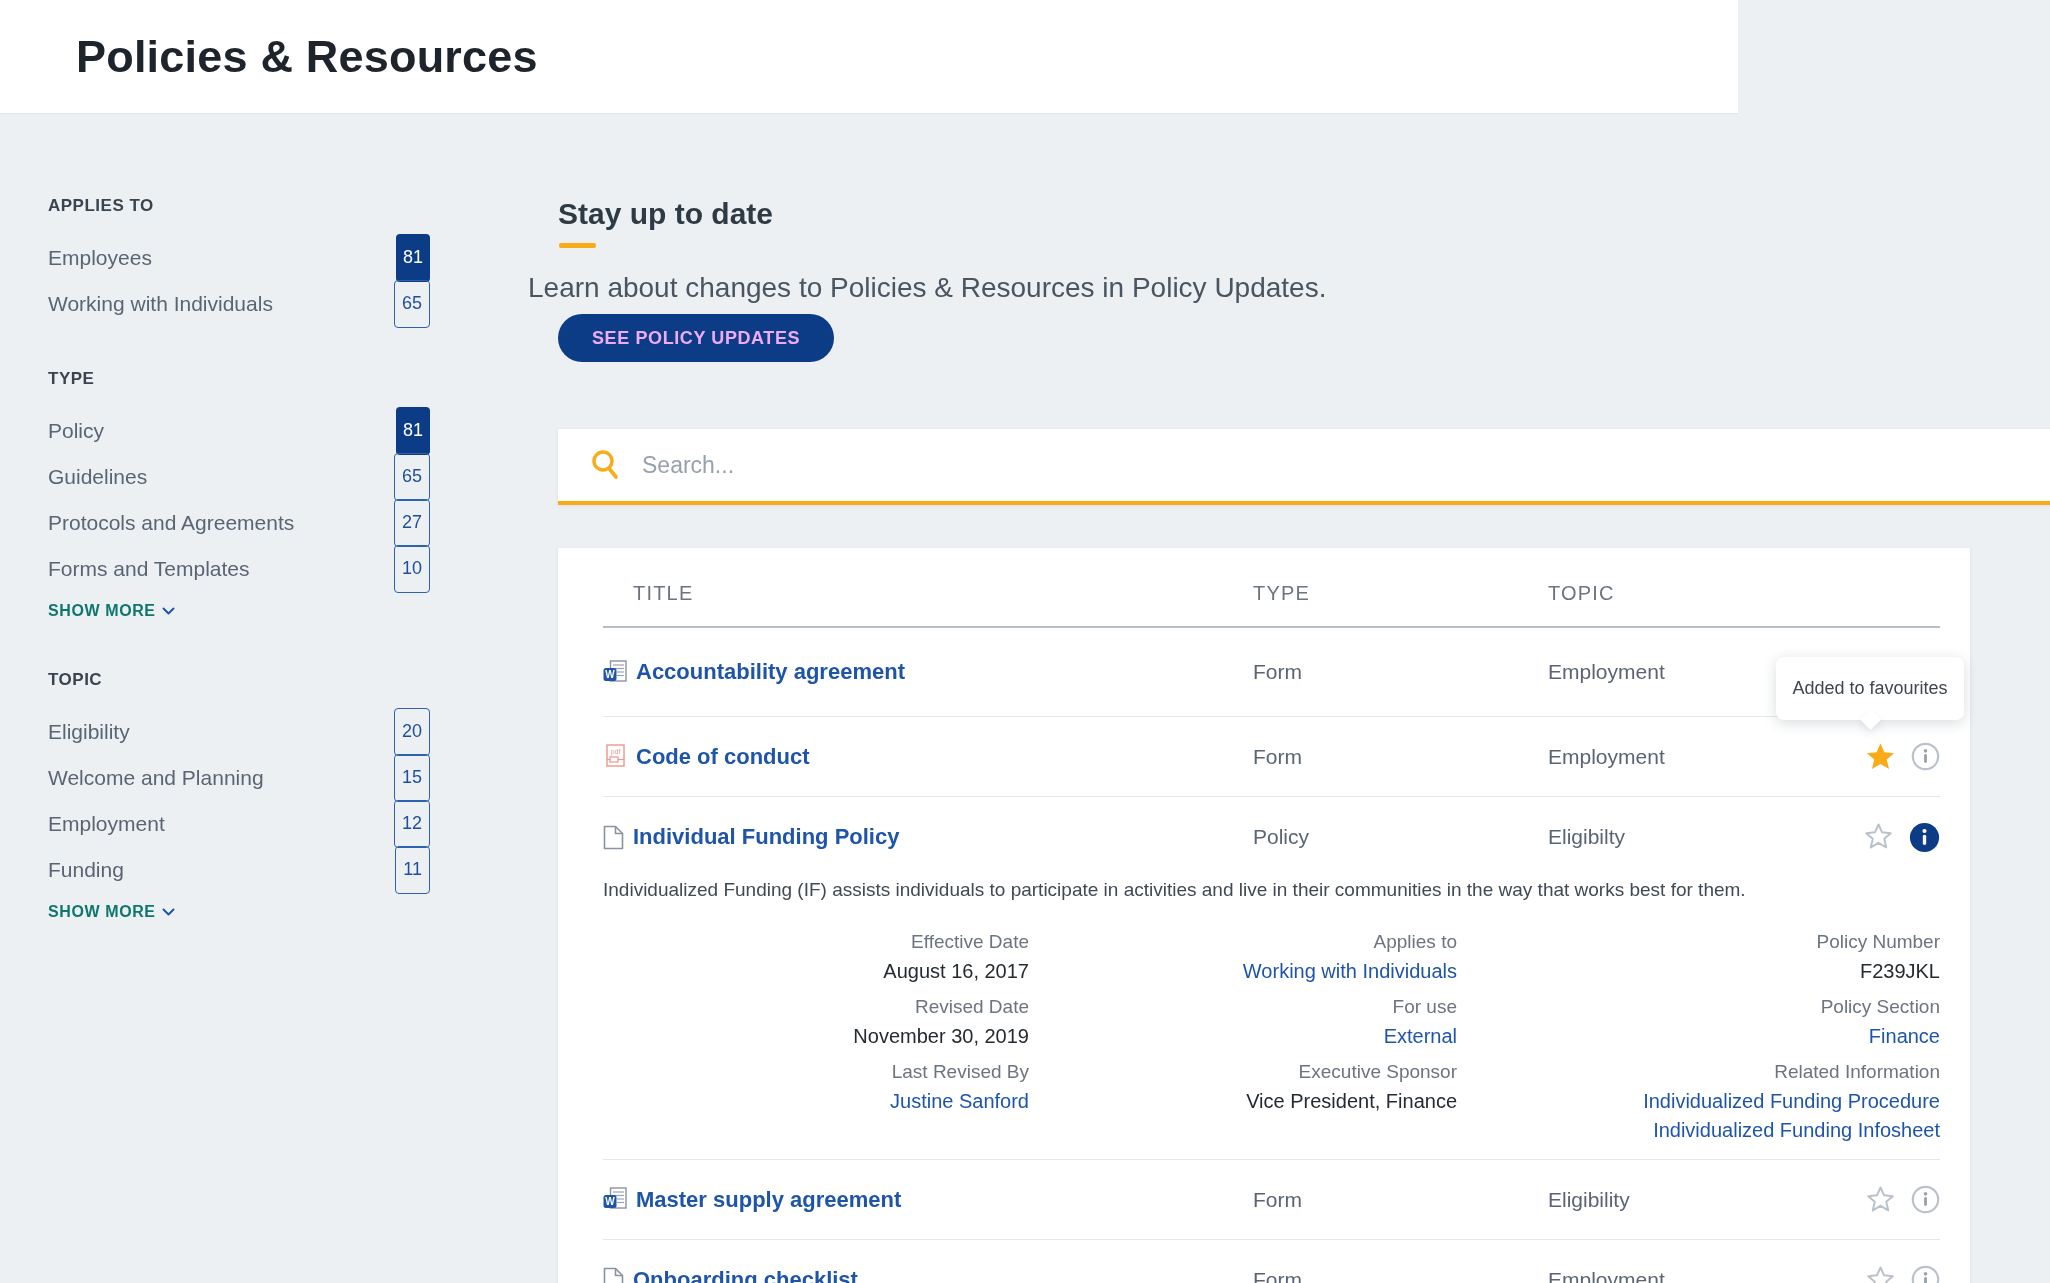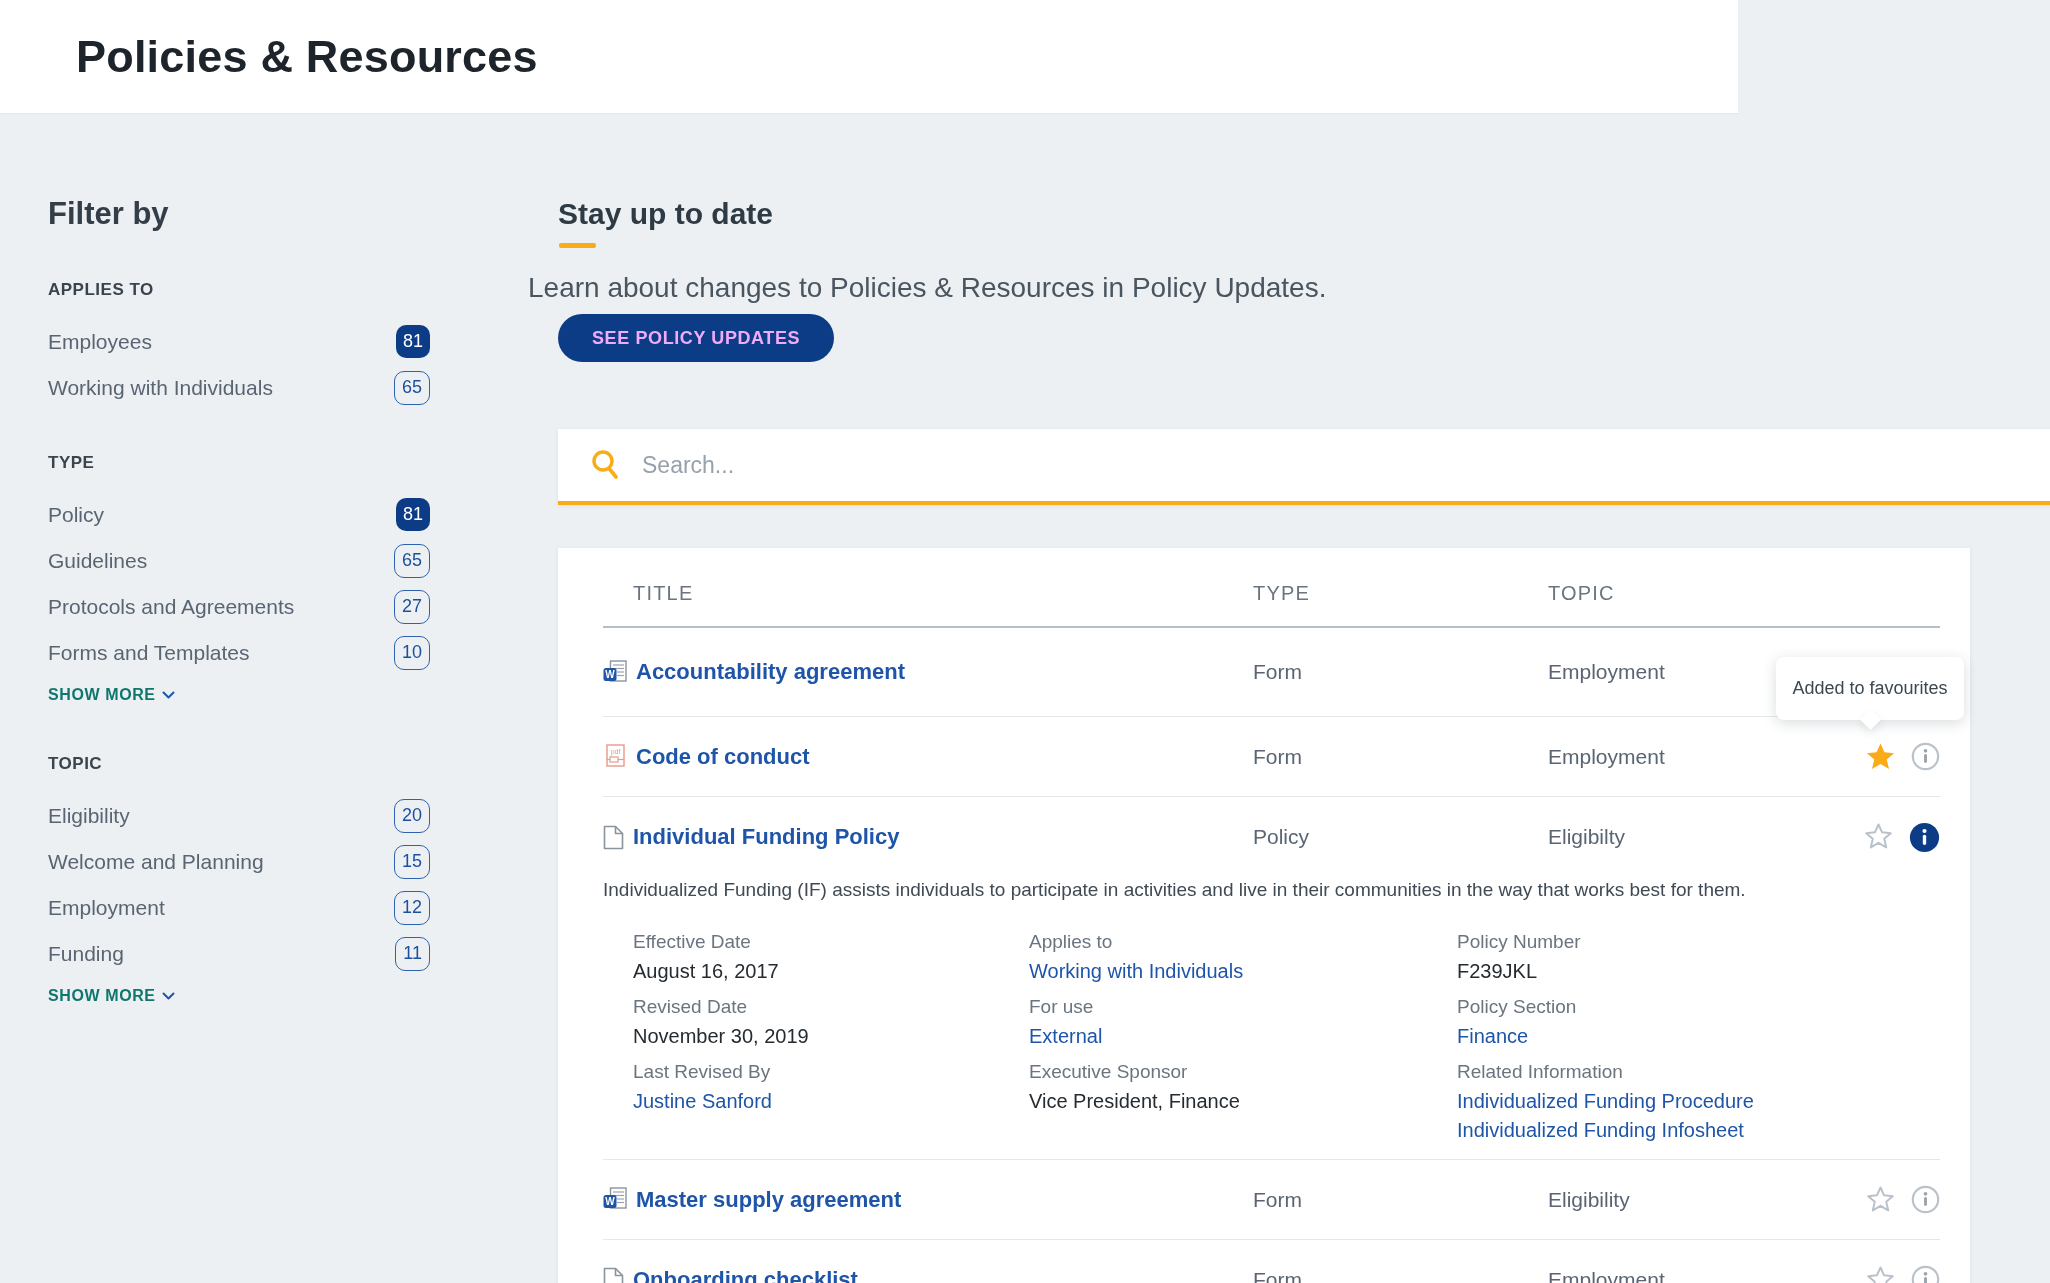--- a/index.html
+++ b/index.html
@@ -23,21 +23,21 @@
   }
 
   
   .sidebar { position:absolute; left:48px; top:196px; width:382px; }
   .sidebar-title { font-size:31px; font-weight:600; color:#333e48; margin-bottom:48px; }
   .filter-group { margin-bottom:50px; }
   .group-label { font-size:17px; font-weight:700; color:#39444e; letter-spacing:0.5px; margin-bottom:26px; }
   .filter-item { display:flex; align-items:center; justify-content:space-between; height:31px; margin-bottom:15px; cursor:pointer; }
   .filter-label { font-size:21px; color:#5a6573; }
   .badge {
-    min-width:34px; height:33px; padding:16px 7px; border-radius:10px;
+    min-width:34px; height:48px; padding:16px 7px; border-radius:4px;
     display:flex; align-items:center; justify-content:center; font-size:18px;
   }
   .badge.filled { background:#0d3c86; color:#ffffff; }
   .badge.outline { border:1px solid #2f62ad; color:#1d4f9e; }
   .show-more {
     display:inline-flex; align-items:center; gap:6px; margin-top:3px;
     font-size:16px; font-weight:700; color:#0f766e; letter-spacing:0.6px;
     background:none; border:none; cursor:pointer;
     font-family:Liberation Sans, sans-serif;
   }
@@ -86,21 +86,21 @@
   .title-cell svg { flex:0 0 auto; }
   .row-title { font-size:22px; font-weight:700; color:#1e55a9; text-decoration:none; cursor:pointer; }
   .cell-text { font-size:21px; color:#5a6573; }
   .actions { display:flex; align-items:center; justify-content:flex-end; gap:14px; }
   .icon-btn { background:none; border:none; padding:0; cursor:pointer; line-height:0; }
 
   
   .expanded-row { border-bottom:1px solid #e4e8eb; }
   .row-description { font-size:19px; color:#3f4a54; margin:2px 0 30px 0; }
   .details-grid { display:grid; grid-template-columns:396px 428px 1fr; padding-left:30px; padding-bottom:4px; }
-  .detail-field { margin-bottom:13px; }
+  .detail-field { margin-bottom:13px;text-align:right; }
   .detail-label { font-size:19px; color:#6a7580; margin-bottom:7px; }
   .detail-value { font-size:20px; color:#242b31; }
   .detail-value.link { color:#1e55a9; cursor:pointer; }
   .detail-value.stacked { margin-bottom:6px; }
 
   
   .tooltip {
     position:absolute; left:1776px; top:657px; width:188px; height:63px;
     background:#ffffff; border-radius:8px; z-index:6;
     box-shadow:0 3px 14px rgba(40,55,70,0.18);
@@ -114,21 +114,20 @@
   }
 </style>
 </head>
 <body>
 
 <header class="page-header">
   <h1>Policies &amp; Resources</h1>
 </header>
 
 <aside class="sidebar">
-  <div class="sidebar-title">Filter by</div>
 
   <div class="filter-group">
     <div class="group-label">APPLIES TO</div>
     <div class="filter-item">
       <span class="filter-label">Employees</span>
       <span class="badge filled">81</span>
     </div>
     <div class="filter-item">
       <span class="filter-label">Working with Individuals</span>
       <span class="badge outline">65</span>

